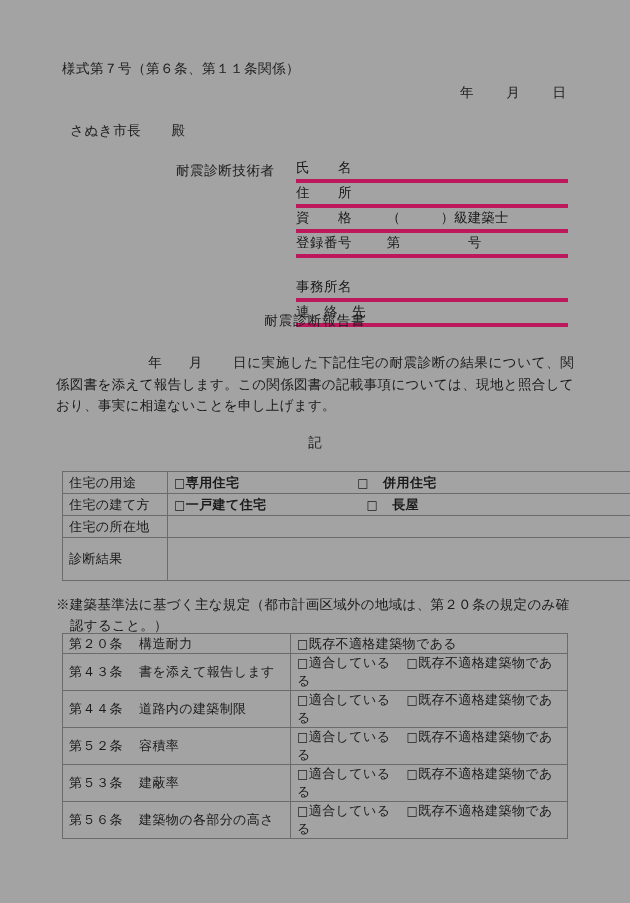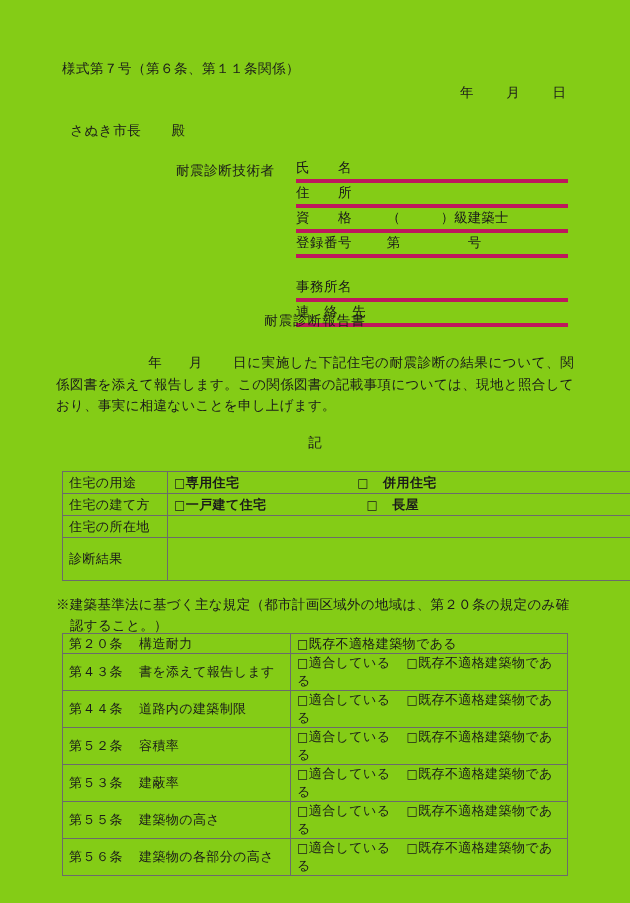--- a/index.html
+++ b/index.html
@@ -11,21 +11,21 @@
     width: 630px;
     height: 903px;
     position: relative;
     font-family: "Liberation Serif", "DejaVu Serif", serif;
     color: #1a1a1a;
     overflow: hidden;
   }
   .page {
     position: absolute;
     inset: 0;
-    background: #84cc16;
+    background: #a3a3a3;
   }
 
   
   .abs { position: absolute; white-space: nowrap; }
   .doc-text { font-size: 13.5px; line-height: 1; letter-spacing: 0.4px; }
 
   
   #form-number {
     left: 62px; top: 62px;
     font-size: 13.5px;
@@ -302,28 +302,20 @@
       <tr>
         <td class="article-cell">
           <span class="art-no">第５３条</span><span class="art-name">建蔽率</span>
         </td>
         <td class="choice-cell">
           <span class="cb">□</span><span>適合している</span><span class="choice-gap"></span><span class="cb">□</span><span>既存不適格建築物である</span>
         </td>
       </tr>
       <tr>
         <td class="article-cell">
-          <span class="art-no">第５５条</span><span class="art-name">建築物の高さ</span>
-        </td>
-        <td class="choice-cell">
-          <span class="cb">□</span><span>適合している</span><span class="choice-gap"></span><span class="cb">□</span><span>既存不適格建築物である</span>
-        </td>
-      </tr>
-      <tr>
-        <td class="article-cell">
           <span class="art-no">第５６条</span><span class="art-name">建築物の各部分の高さ</span>
         </td>
         <td class="choice-cell">
           <span class="cb">□</span><span>適合している</span><span class="choice-gap"></span><span class="cb">□</span><span>既存不適格建築物である</span>
         </td>
       </tr>
     </tbody>
   </table>
 
 </div>

